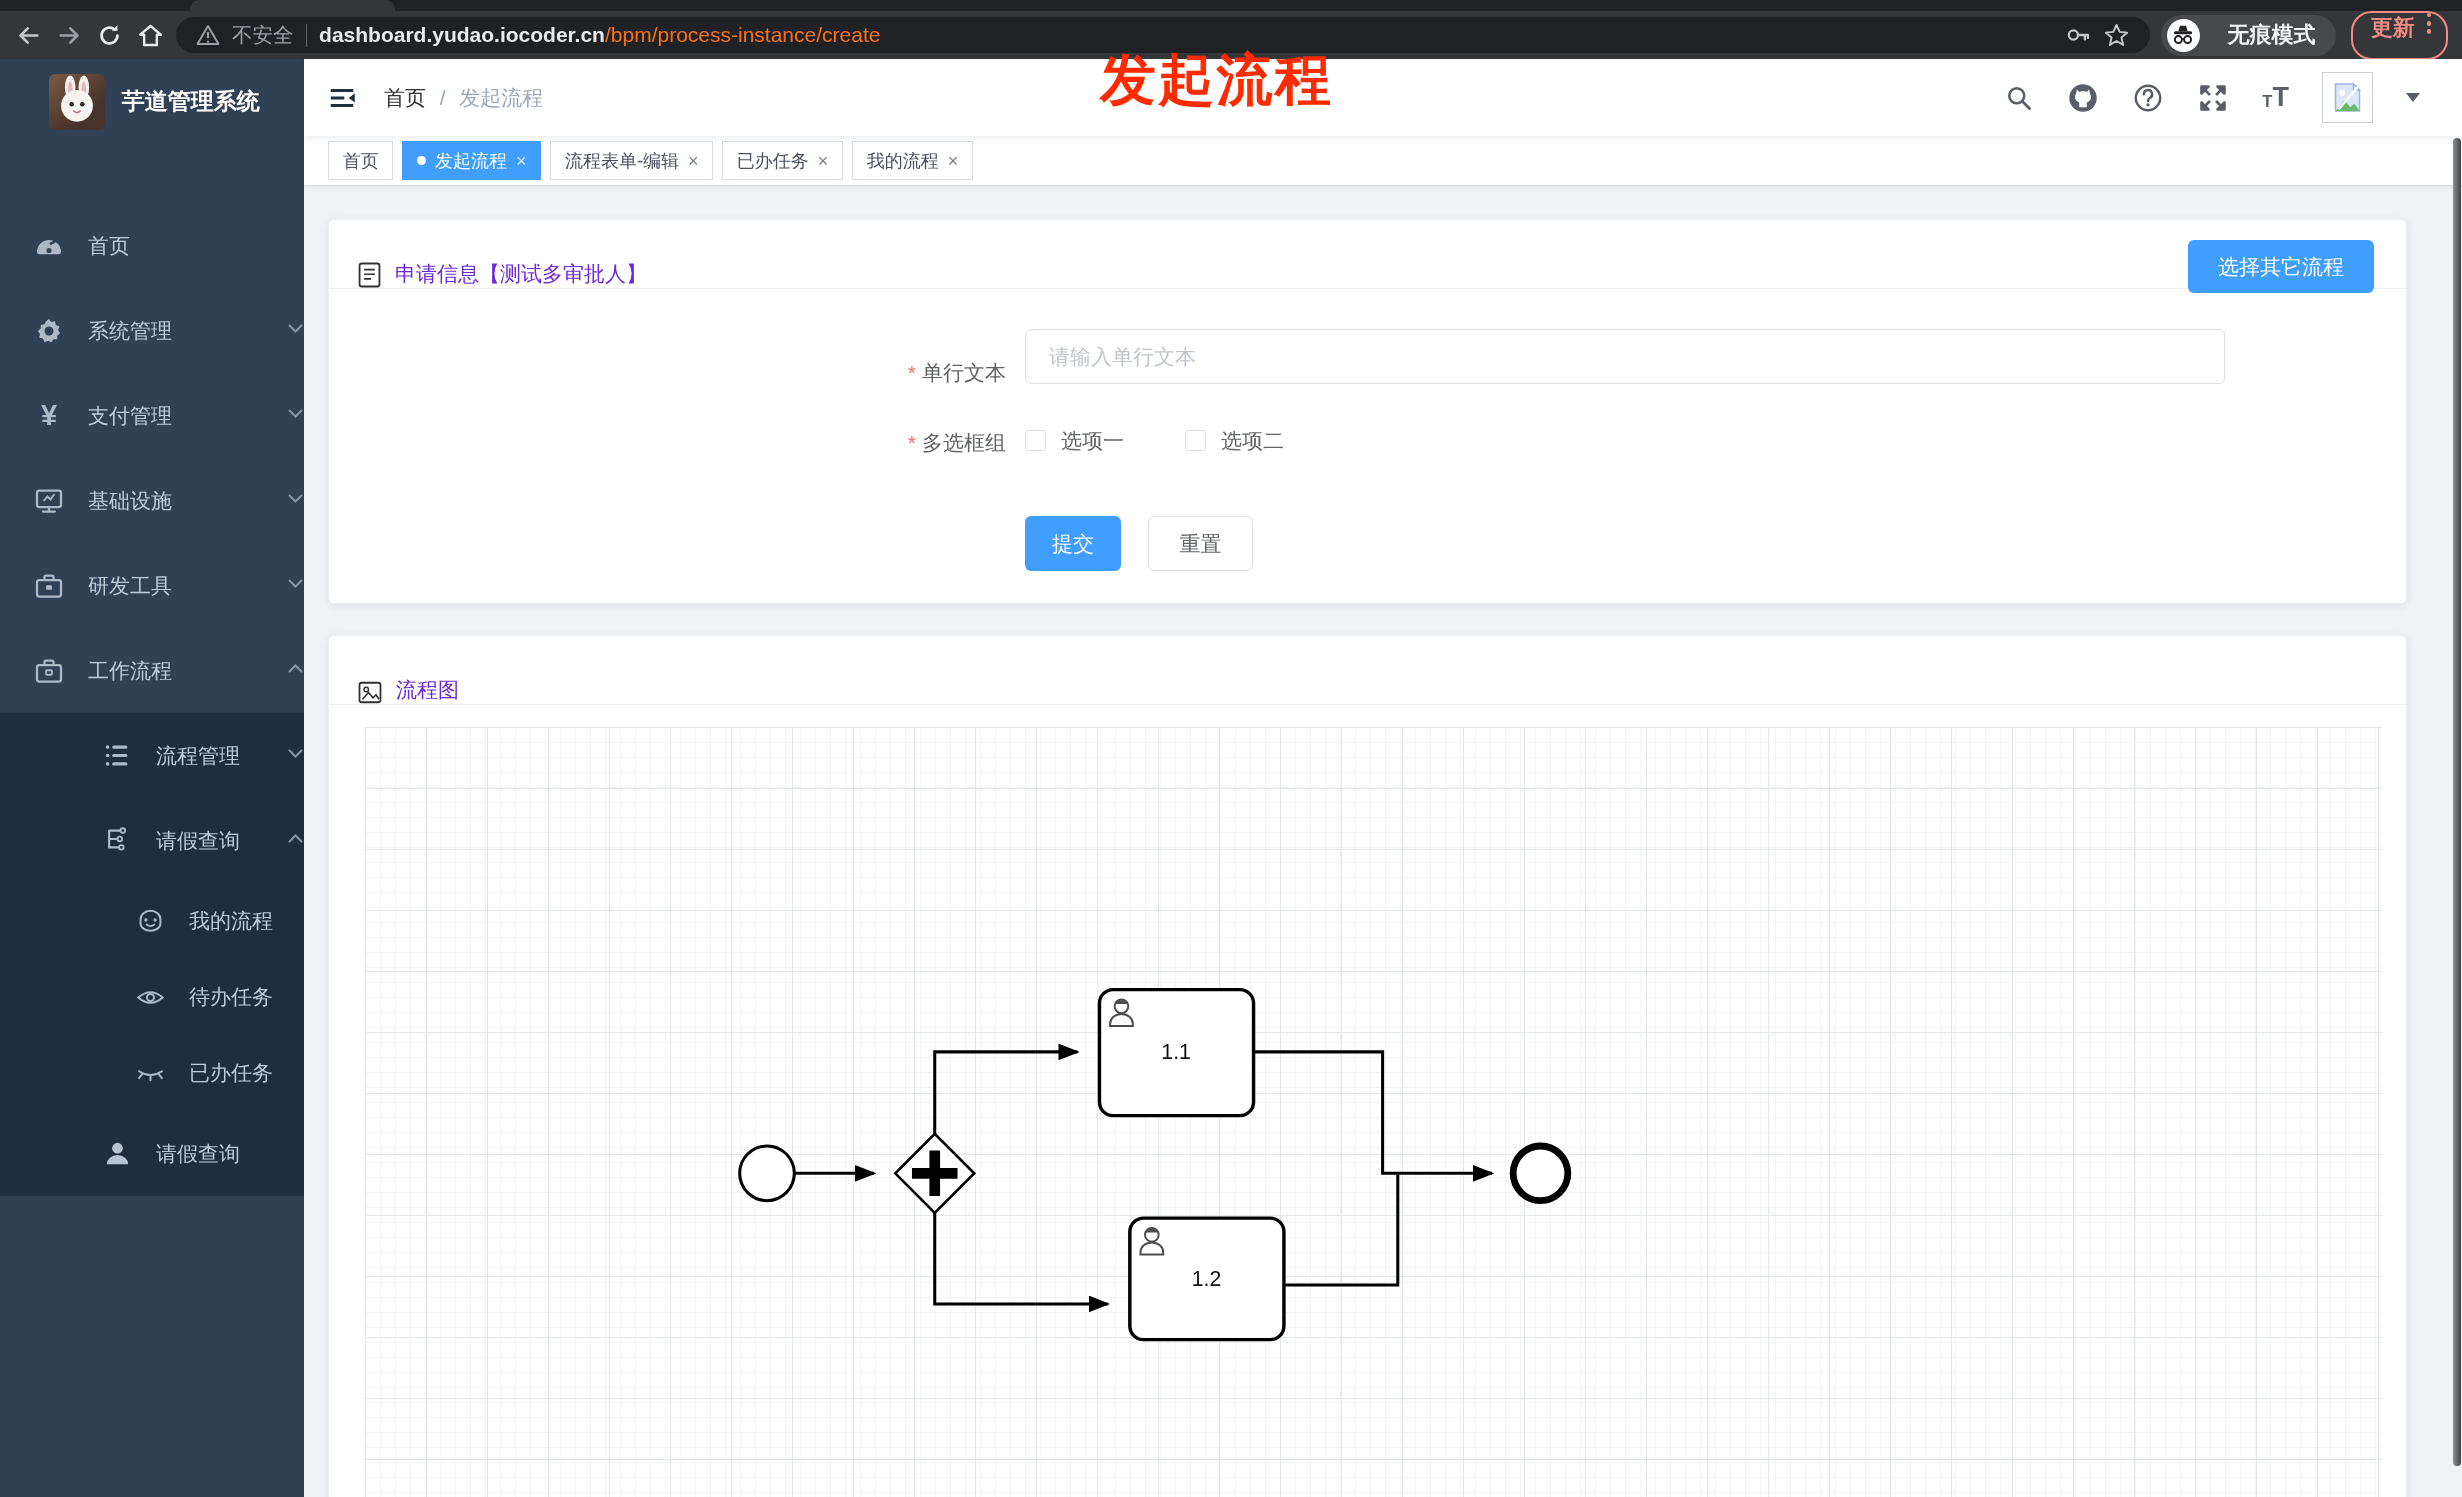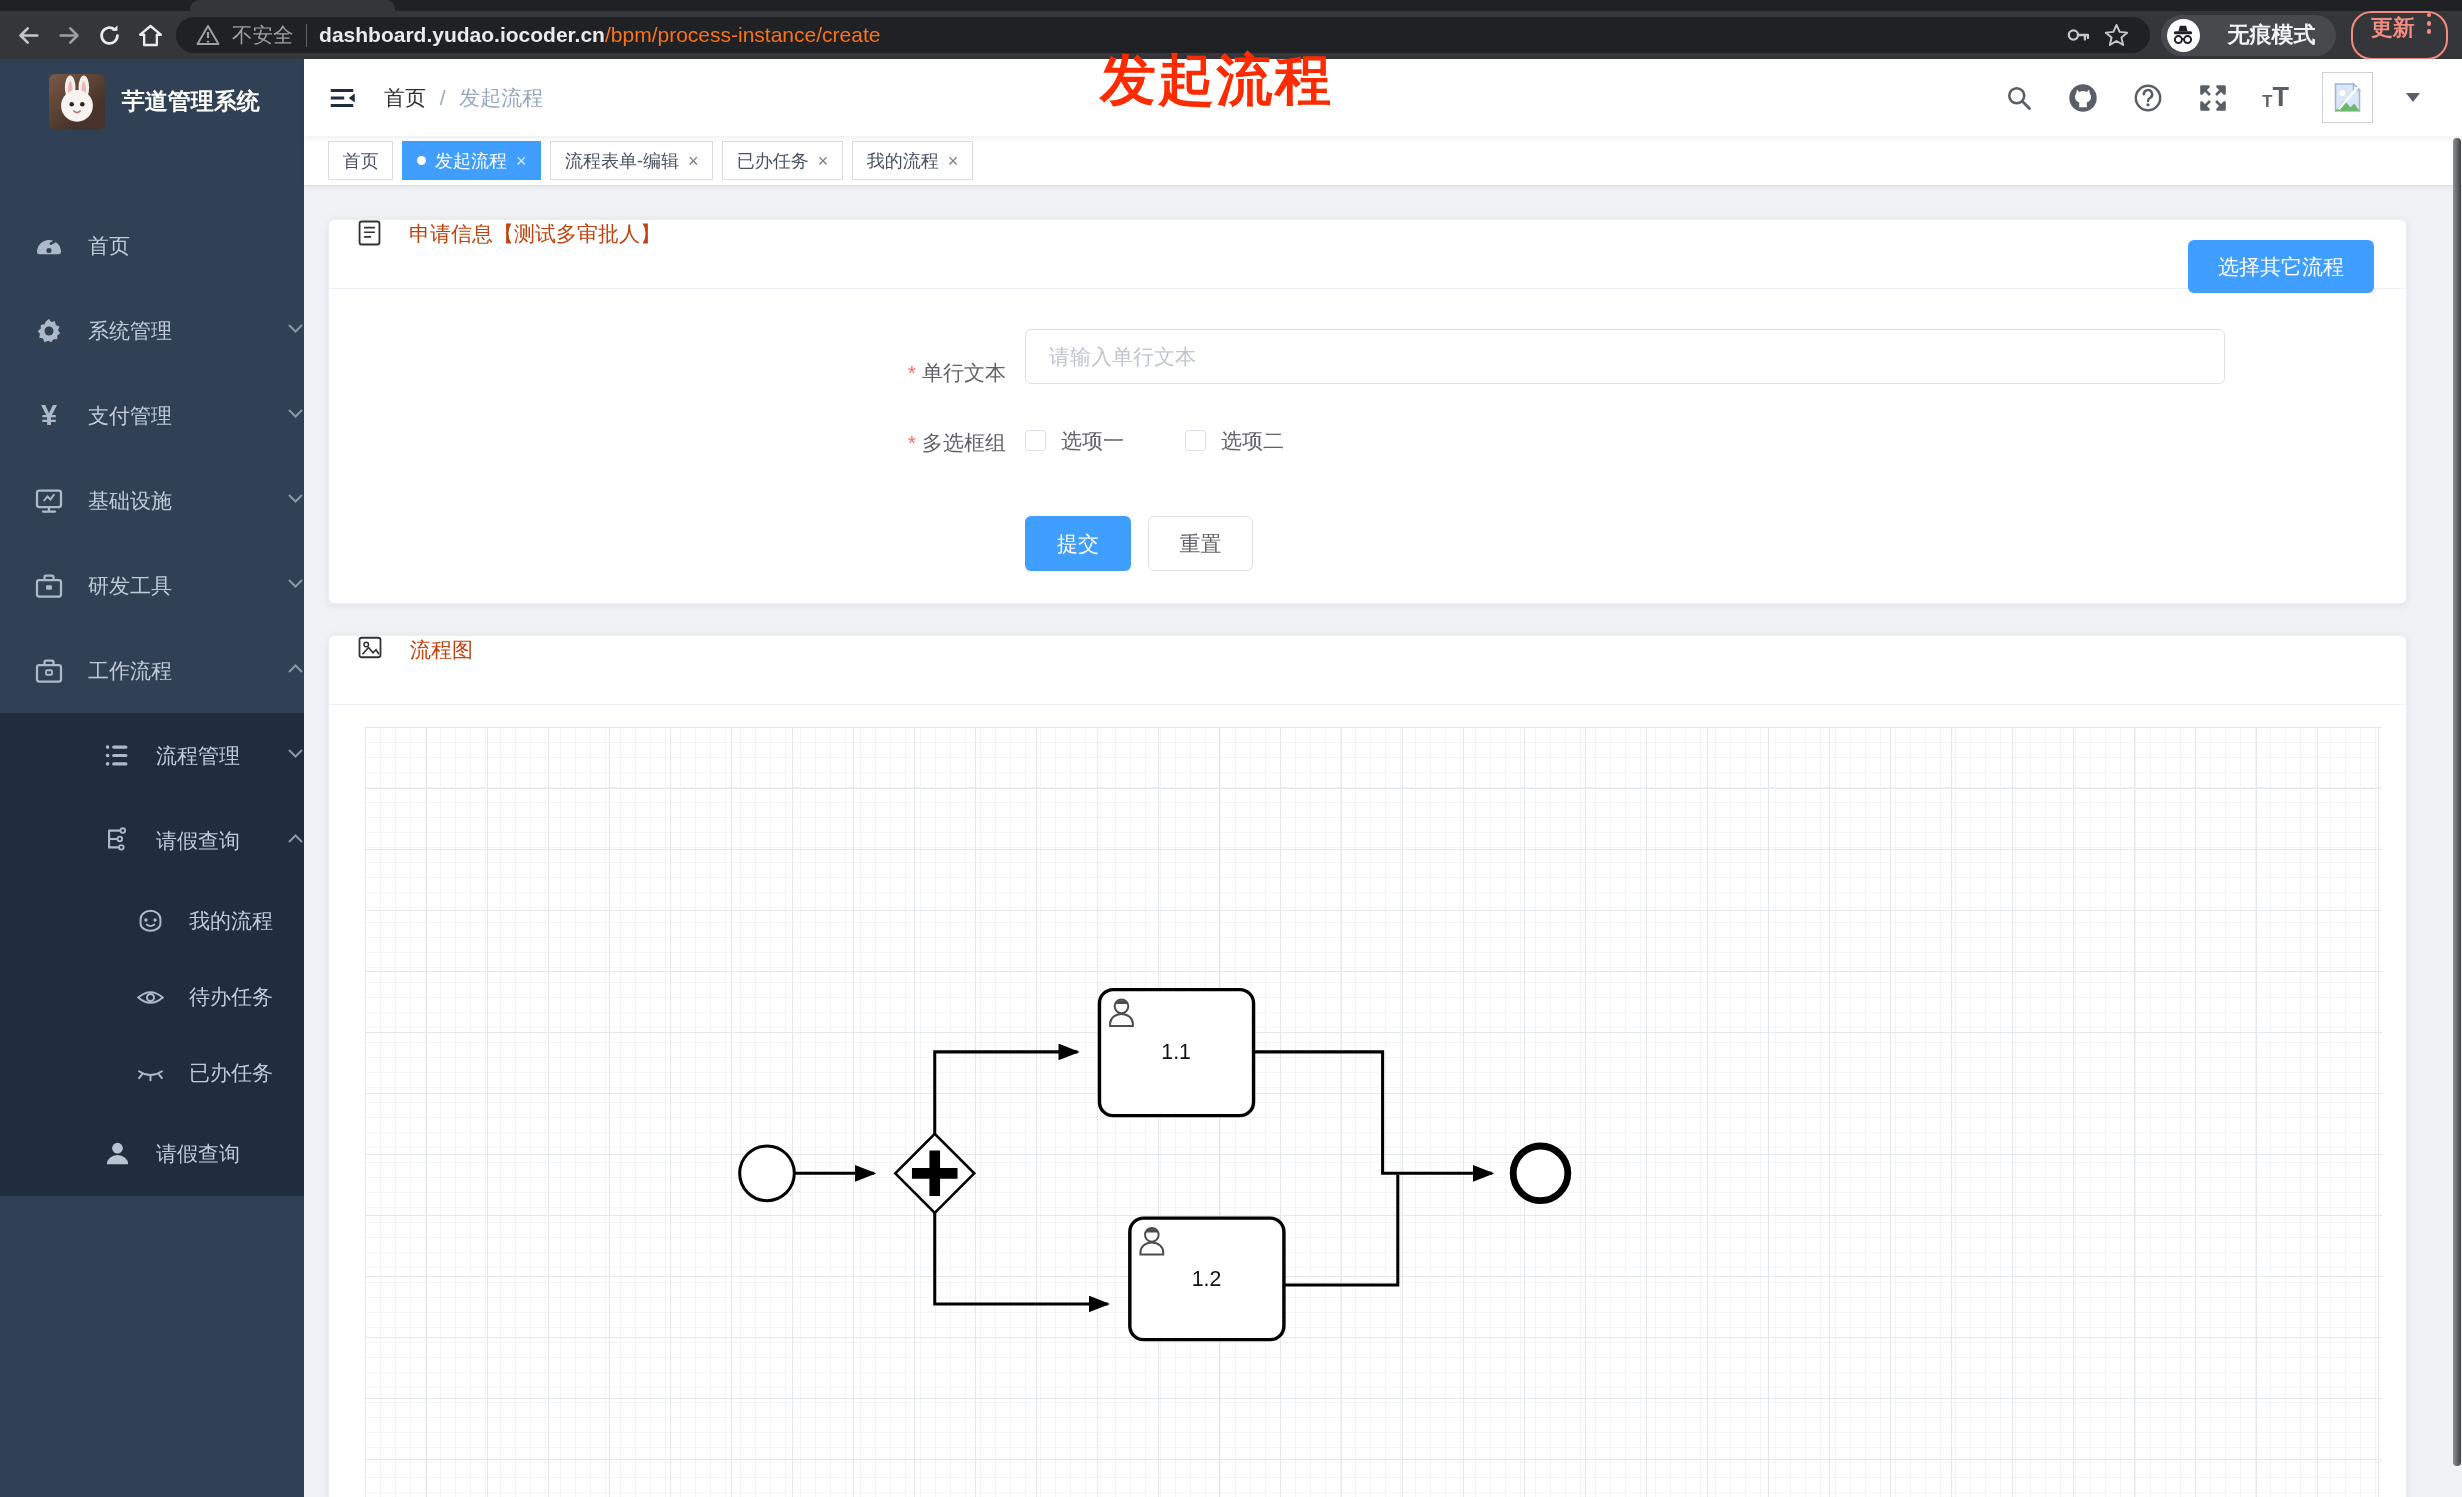--- a/index.html
+++ b/index.html
@@ -68,37 +68,37 @@
        display:inline-flex;align-items:center;gap:9px;padding:0 13.7px;margin-right:9px;box-sizing:border-box;}
   .tag .dot{display:none;width:9px;height:9px;border-radius:50%;background:#fff;}
   .tag.active{background:#409eff;border-color:#409eff;color:#fff;}
   .tag.active .dot{display:inline-block;}
   .tclose{font-size:18px;opacity:.75;line-height:1;}
 
   .content{position:absolute;left:0;top:128px;width:100%;height:1311px;background:#f0f2f5;
            padding:32px 56px 0 24px;box-sizing:border-box;}
   .card{position:relative;background:#fff;border:1.5px solid #ebeef5;border-radius:6px;
         box-shadow:0 1.5px 9px rgba(0,0,0,.08);}
-  .card-head{height:68px;display:flex;align-items:flex-start;gap:28px;padding-left:29px;
-             border-bottom:1.5px solid #ebeef5;font-size:21px;color:#c2410c;}
+  .card-head{height:68px;display:flex;align-items:flex-end;gap:14px;padding-left:29px;
+             border-bottom:1.5px solid #ebeef5;font-size:21px;color:#6d28d9;}
   #card-form{height:383px;}
   #card-diagram{margin-top:31px;height:865px;overflow:hidden;}
 
   .choose-btn{position:absolute;top:20px;right:32px;height:53px;padding:0 30px;background:#409eff;border:none;
               border-radius:6px;color:#fff;font-size:21px;display:flex;align-items:center;}
   .flabel{position:absolute;left:0;width:677px;text-align:right;font-size:21px;color:#606266;}
   .req{color:#f56c6c;margin-right:6px;}
   #f-input{position:absolute;top:109px;left:696px;width:1200px;height:55px;box-sizing:border-box;
            border:1.5px solid #dcdfe6;border-radius:6px;padding:0 23px;font-size:21px;color:#606266;outline:none;}
   #f-input::placeholder{color:#c0c4cc;}
   .cbgroup{position:absolute;top:204px;left:696px;display:flex;gap:61px;align-items:center;height:33px;}
   .cbitem{display:flex;align-items:center;gap:15px;font-size:21px;color:#606266;}
   .cbbox{width:21px;height:21px;border:1.5px solid #dcdfe6;border-radius:3px;background:#fff;box-sizing:border-box;}
   .btn{position:absolute;top:296px;height:55px;border-radius:6px;font-size:21px;display:flex;align-items:center;justify-content:center;}
-  #btn-submit{left:696px;width:106px;background:#409eff;color:#fff;border:none;}
+  #btn-submit{left:696px;width:96px;background:#409eff;color:#fff;border:none;}
   #btn-reset{left:819px;width:105px;background:#fff;color:#606266;border:1.5px solid #dcdfe6;}
 
   .bpmn-canvas{position:absolute;left:36px;top:91px;width:2017px;height:772px;
     background:
       linear-gradient(to right,#e4e7ea 0.8px,transparent 0.8px) 0 0/61px 61px,
       linear-gradient(to bottom,#e4e7ea 0.8px,transparent 0.8px) 0 0/61px 61px,
       linear-gradient(to right,#f3f4f6 0.8px,transparent 0.8px) 0 0/15px 15px,
       linear-gradient(to bottom,#f3f4f6 0.8px,transparent 0.8px) 0 0/15px 15px,
       #fff;}
   .bpmn-canvas svg{position:absolute;left:0;top:0;}

